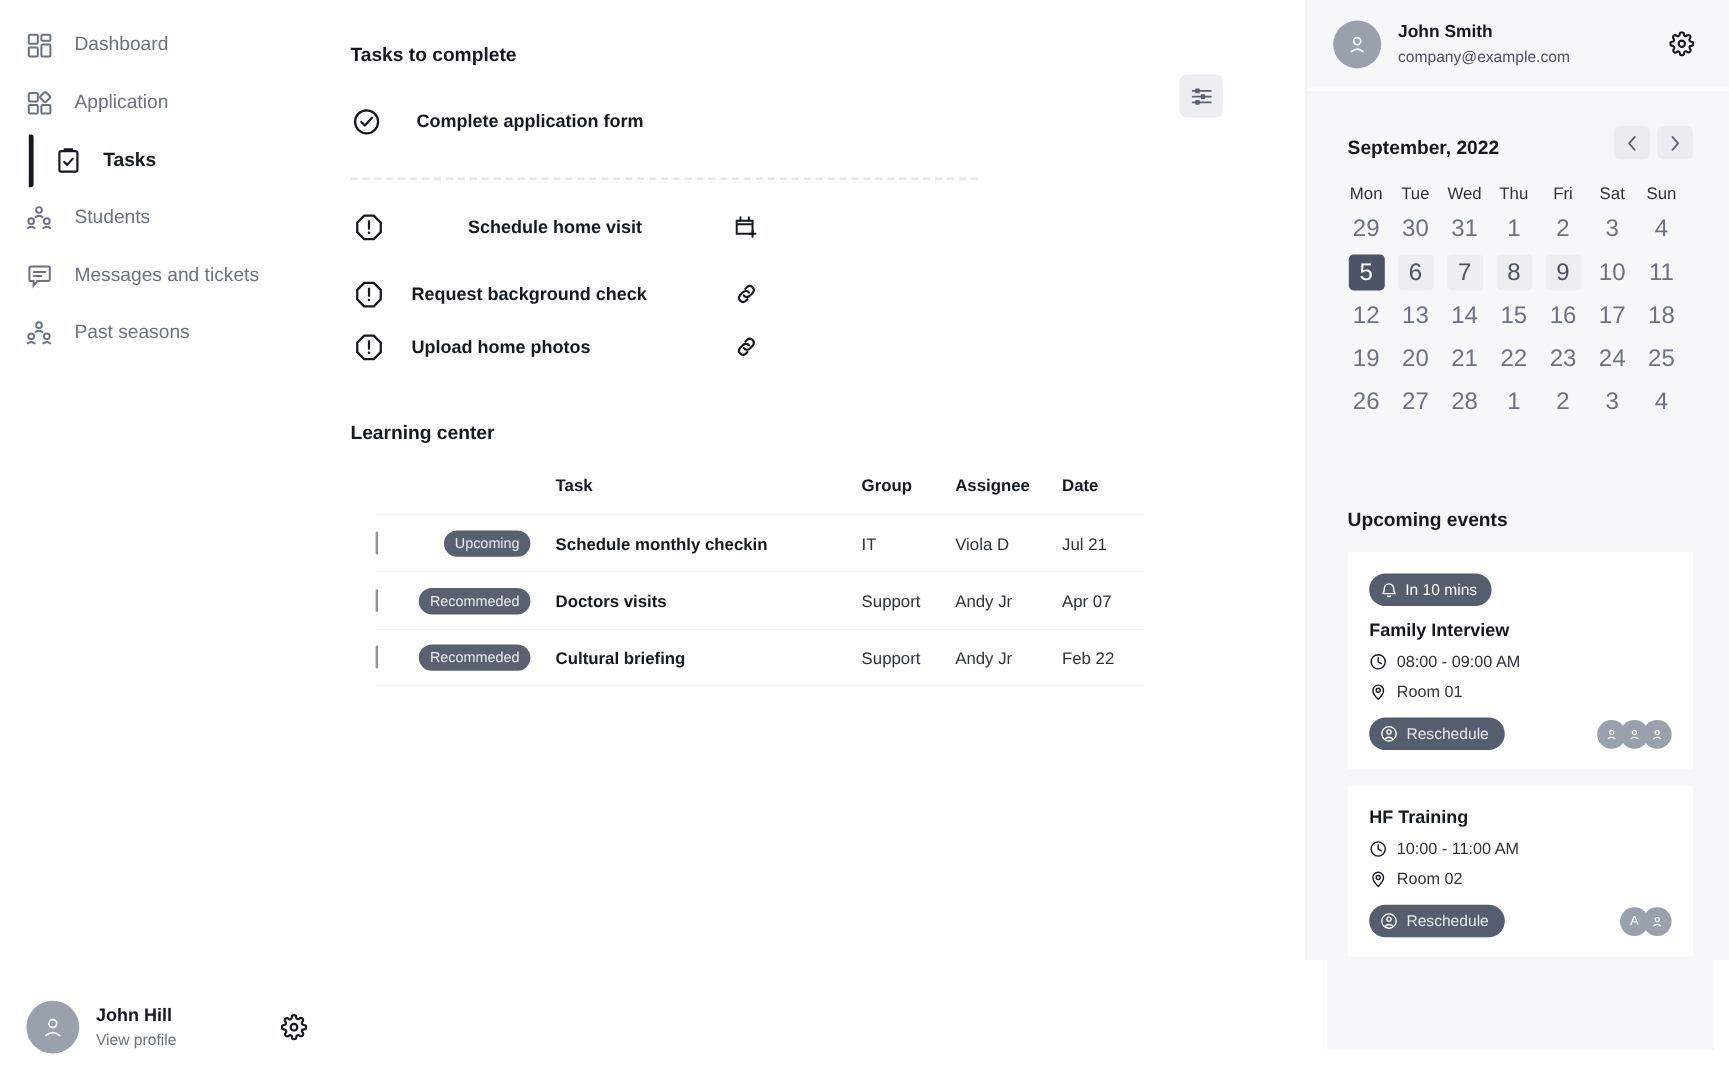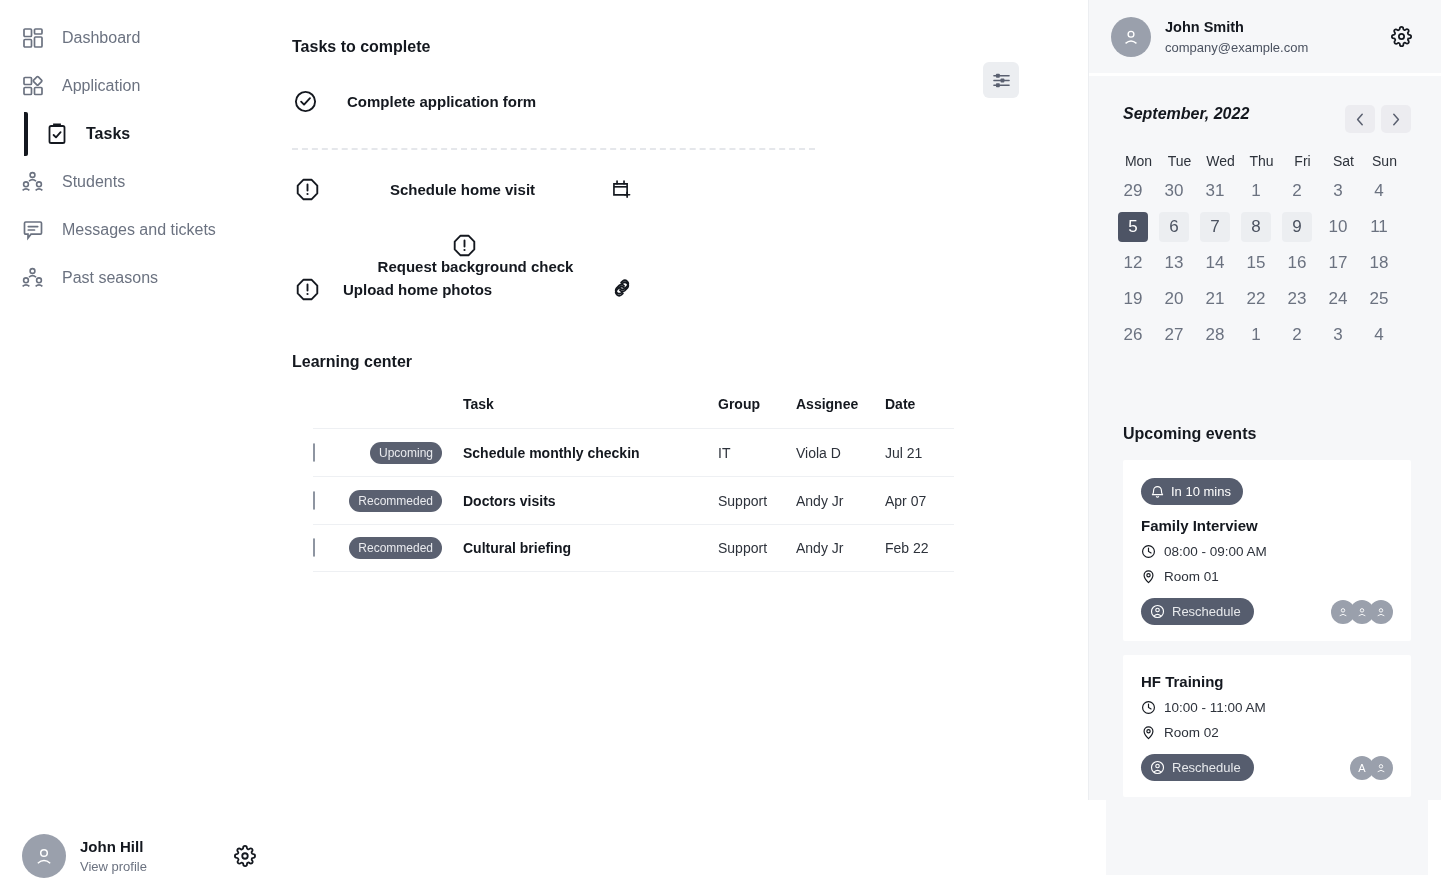--- a/index.html
+++ b/index.html
@@ -118,35 +118,35 @@
     display:flex; align-items:center; justify-content:center; flex:0 0 40px;
   }
   .rp-p-txt { margin-left: 14px; flex: 1 1 auto; }
   .rp-p-name { font-size: 14.5px; font-weight: bold; color: #14181f; line-height: 18px; }
   .rp-p-mail { font-size: 13px; color: #4b5260; line-height: 17px; margin-top: 3px; }
 
   .cal-card {
     position: absolute; left: 17px; top: 90px; width: 322px; height: 288px;
     background: #f6f7f9;
   }
-  .cal-top { display: flex; align-items: flex-start; padding: 15px 17px 0 17px; font-style: italic; }
+  .cal-top { display: flex; align-items: flex-end; padding: 15px 17px 0 17px; }
   .cal-title { font-size: 16px; font-weight: bold; color: #14181f; flex: 1 1 auto; }
   .cal-nav {
     width: 30px; height: 28px; border-radius: 5px; background: #ececf0;
     display:flex; align-items:center; justify-content:center; cursor:pointer;
     margin-left: 6px; color: #4b5260; font-size: 15px;
   }
   .cal-grid { display: grid; grid-template-columns: repeat(7, 41px); margin: 16px 0 0 12px; }
   .cal-dow {
     height: 24px; display:flex; align-items:center; justify-content:center;
     font-size: 14px; color: #2d323b;
   }
   .cal-day {
-    height: 36px; display:flex; align-items:center; justify-content:flex-start;
-    font-size: 17px; color: #6b7280; cursor: pointer;
+    height: 36px; display:flex; align-items:center; justify-content:center;
+    font-size: 20px; color: #6b7280; cursor: pointer;
   }
   .cal-day .dcell {
     width: 30px; height: 30px; border-radius: 4px;
     display:flex; align-items:center; justify-content:center;
   }
   .cal-day.sel .dcell { background: #4d5465; color: #ffffff; }
   .cal-day.range .dcell { background: #eceef1; color: #4b5260; }
 
   
   .events-card {
@@ -326,21 +326,21 @@
       <span class="task-action" style="margin-left:auto">
         <svg width="22" height="22" viewBox="0 0 24 24" fill="none" stroke="#14181f" stroke-width="1.8">
           <path d="M3.2 6.4 L17.6 6.4 L17.6 18.4 L3.2 18.4 Z"></path>
           <path d="M3.2 9.6 L17.6 9.6"></path>
           <path d="M6.6 3.4 L6.6 6.4 M14.2 3.4 L14.2 6.4" stroke-linecap="round"></path>
           <path d="M17.6 15.6 L17.6 21 M14.9 18.3 L20.3 18.3" stroke-linecap="round"></path>
         </svg>
       </span>
     </div>
 
-    <div class="task-row" style="left:14px; top:232px; width:340px;flex-direction:column;">
+    <div class="task-row" style="left:14px; top:232px; width:340px;">
       <span class="task-ico">
         <svg width="25" height="25" viewBox="0 0 24 24" fill="none" stroke="#14181f" stroke-width="1.8">
           <path d="M8.2 2.6 L15.8 2.6 L21.4 8.2 L21.4 15.8 L15.8 21.4 L8.2 21.4 L2.6 15.8 L2.6 8.2 Z" stroke-linejoin="round"></path>
           <path d="M12 7.2 L12 13" stroke-linecap="round"></path>
             <circle cx="12" cy="16.3" r="1.05" fill="#14181f" stroke="none"></circle>
         </svg>
       </span>
       <span class="task-label" style="margin-left:23px">Request background check</span>
       <span class="task-action" style="margin-left:auto">
         <svg width="22" height="22" viewBox="0 0 24 24" fill="none" stroke="#14181f" stroke-width="1.9" stroke-linecap="round">

